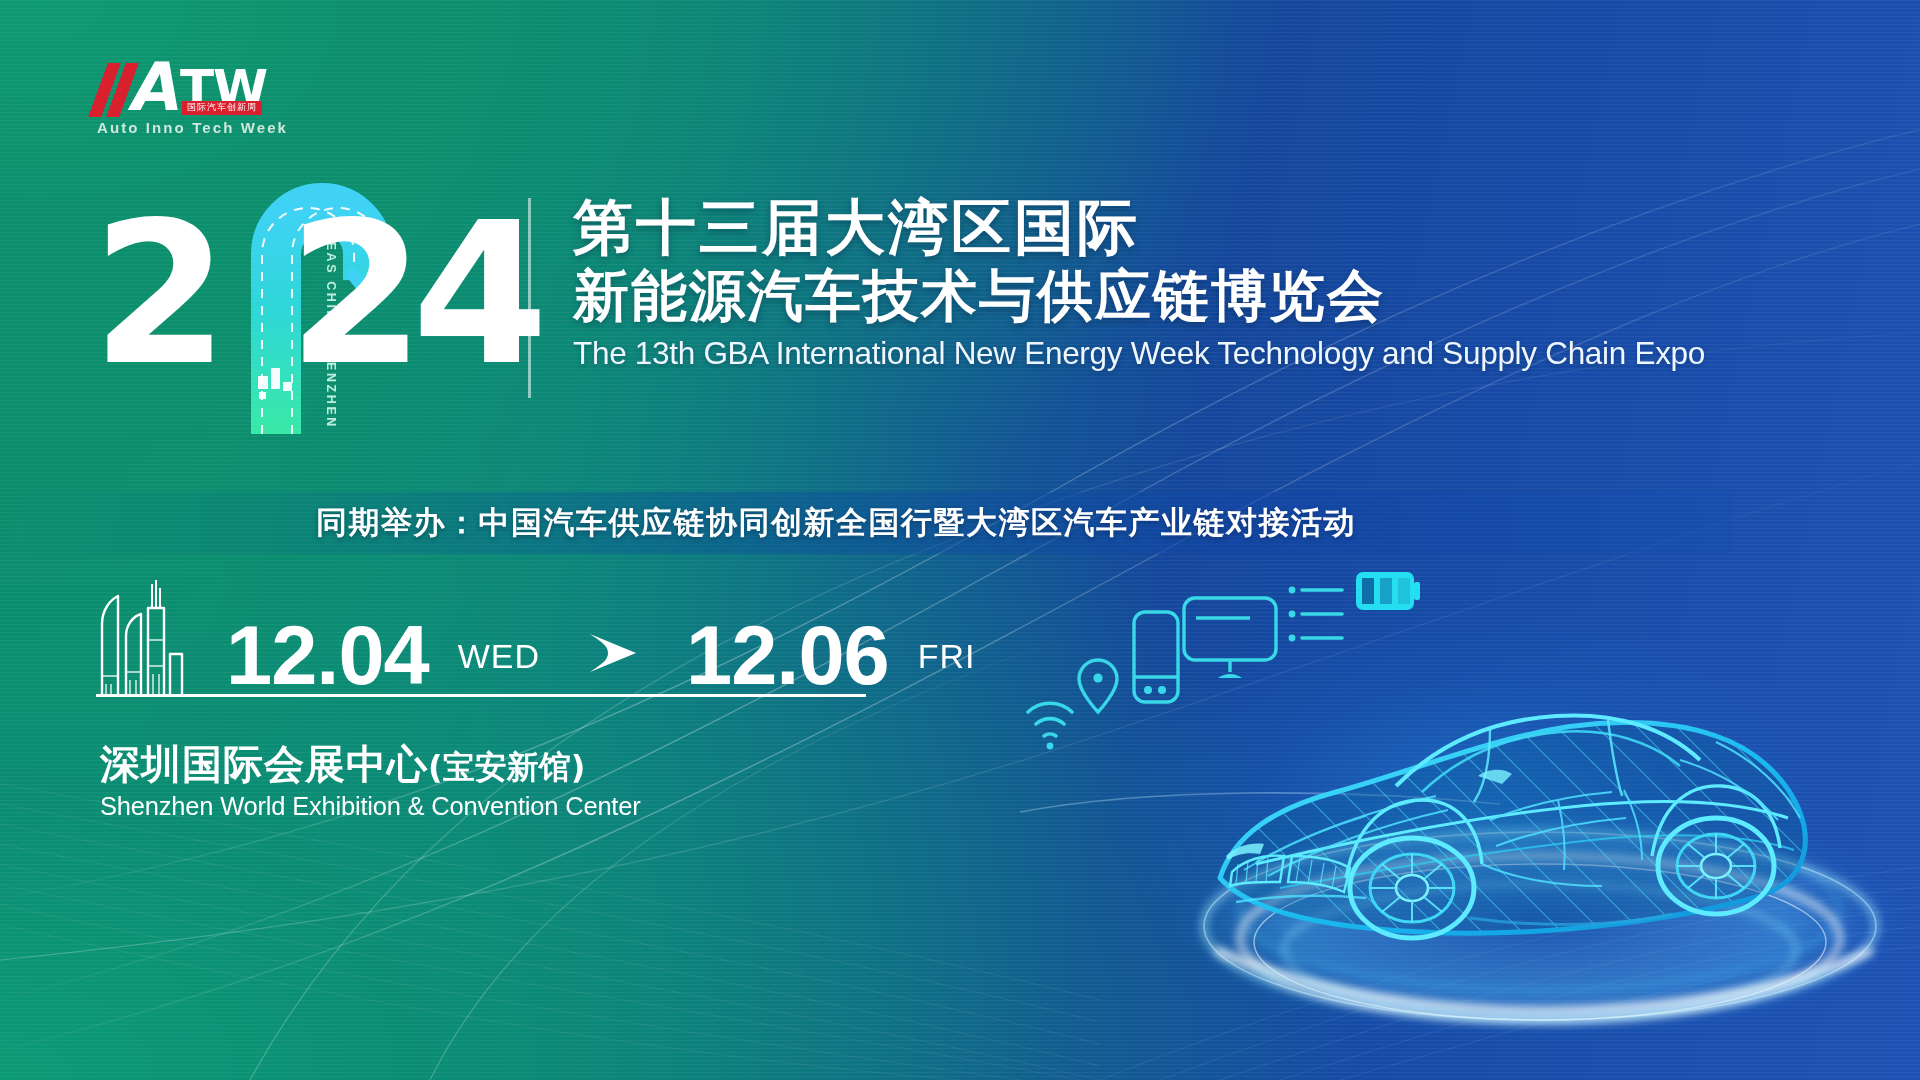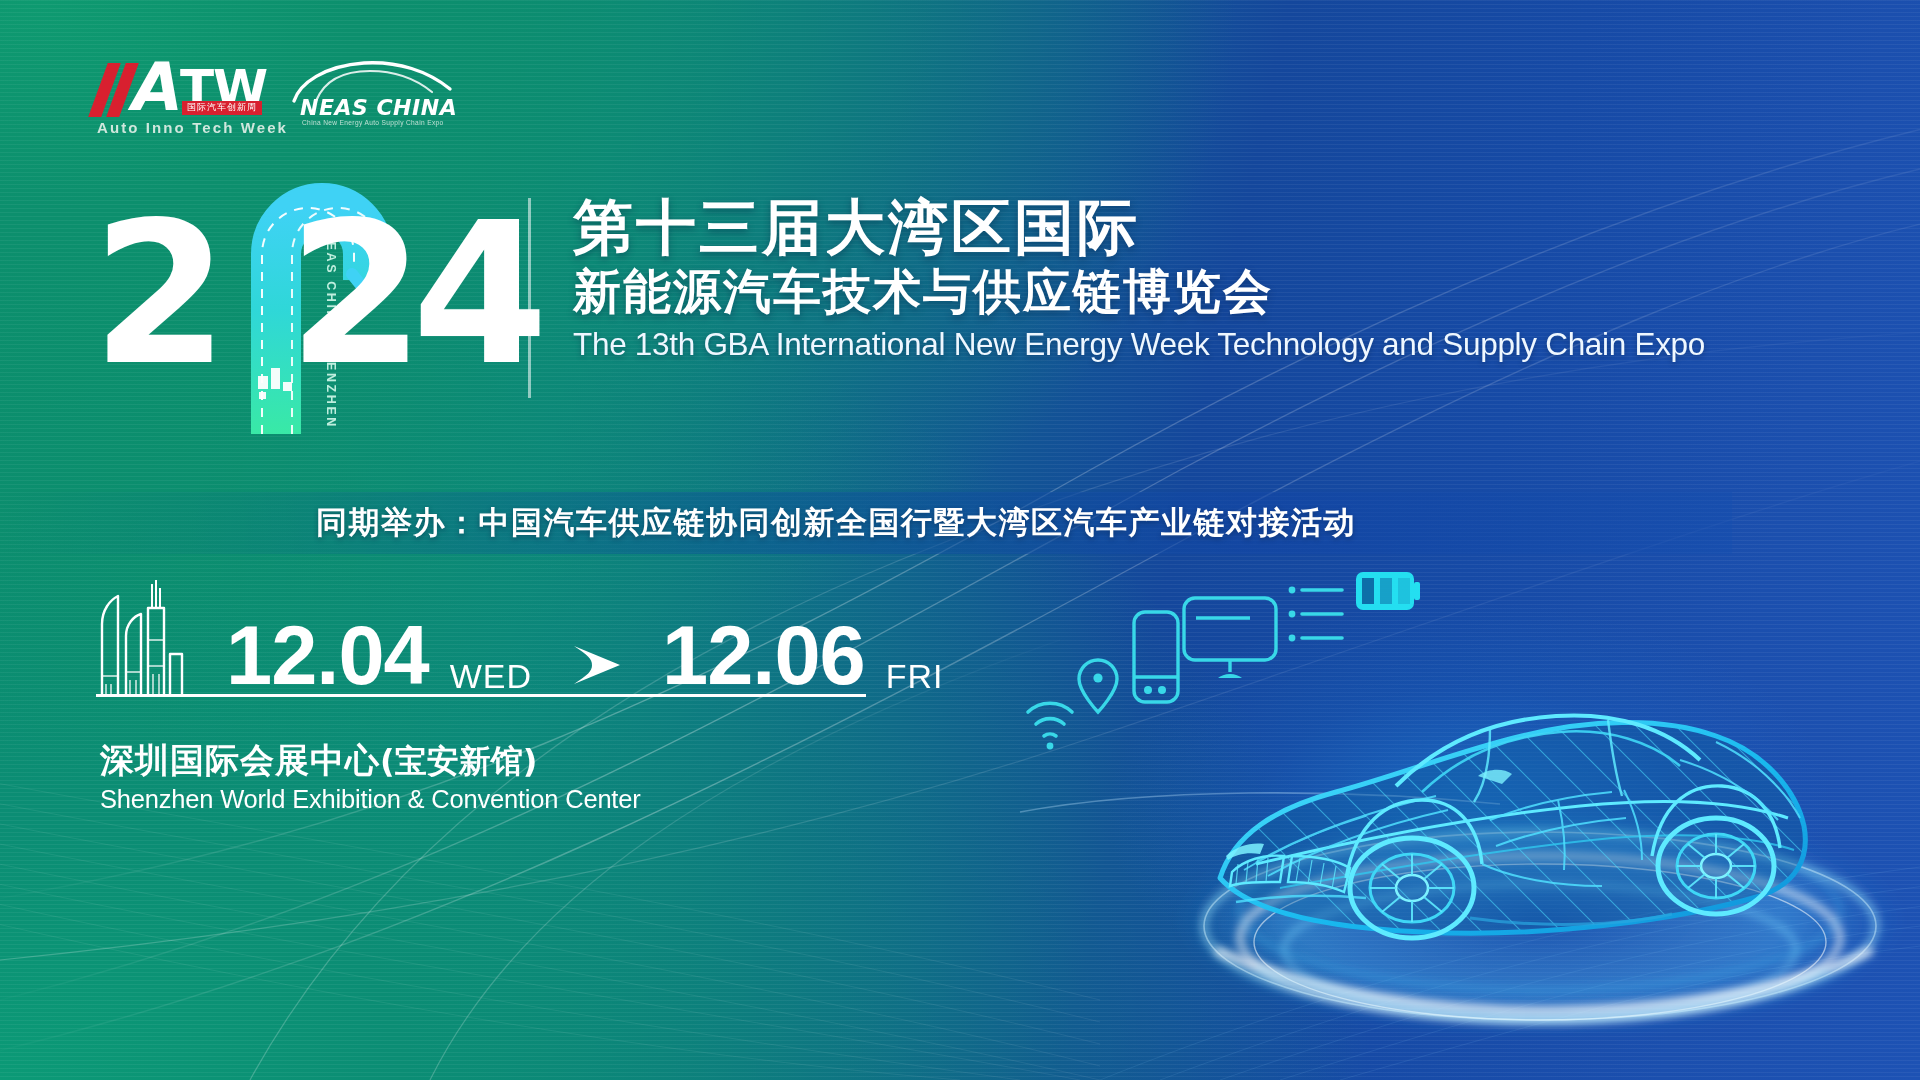--- a/index.html
+++ b/index.html
@@ -92,21 +92,21 @@
   
   .rule{ position:absolute; left:528px; top:198px; width:3px; height:200px; background:rgba(255,255,255,.55); }
 
   .title{ position:absolute; left:573px; top:196px; }
   .title .cn1,.title .cn2{
     color:#fff; font-weight:700; line-height:1.06; white-space:nowrap;
     font-family:"DejaVu Sans","Liberation Sans",sans-serif;
     text-shadow:0 3px 7px rgba(0,30,60,.38);
   }
   .title .cn1{ font-size:60px; letter-spacing:3px; }
-  .title .cn2{ font-size:48px; letter-spacing:2px; margin-top:6px; }
+  .title .cn2{ font-size:56px; letter-spacing:2px; margin-top:6px; }
   .title .en{
     margin-top:10px; color:#eef7ff; font-size:31.5px; font-weight:400;
     letter-spacing:-.3px; white-space:nowrap;
     font-family:"Liberation Sans",sans-serif;
     text-shadow:0 2px 5px rgba(0,30,60,.35);
   }
 
   
   .subbanner{
     position:absolute; left:0; top:492px; width:1732px; height:62px;
@@ -115,39 +115,39 @@
   }
   .subbanner .txt{
     margin-left:316px; color:#fff; font-size:31px; font-weight:700; letter-spacing:1.5px;
     white-space:nowrap; font-family:"DejaVu Sans","Liberation Sans",sans-serif;
     text-shadow:0 2px 5px rgba(0,25,55,.4);
   }
 
   
   .daterow{ position:absolute; left:96px; top:580px; display:flex; align-items:flex-end; }
   .skyline{ margin-right:22px; }
-  .dates{ display:flex; align-items:flex-end; gap:8px; white-space:nowrap; }
+  .dates{ display:flex; align-items:center; gap:16px; white-space:nowrap; }
   .dates .big{
     color:#fff; font-size:83px; font-weight:700; letter-spacing:-1px; line-height:.95;
     font-family:"Liberation Sans",sans-serif;
   }
   .dates .dow{
     color:#fff; font-size:34px; font-weight:400; letter-spacing:1px; margin-left:13px;
     font-family:"Liberation Sans",sans-serif;
   }
   .dates .arrow{ margin:0 28px 8px 30px; }
   .dateline{ position:absolute; left:96px; top:694px; width:770px; height:3px; background:#fff; }
 
   
   .venue{ position:absolute; left:100px; top:742px; }
   .venue .vcn{
     color:#fff; font-weight:700; white-space:nowrap; line-height:1.1;
     font-family:"DejaVu Sans","Liberation Sans",sans-serif;
   }
-  .venue .vcn .main{ font-size:34px; letter-spacing:1px;text-align:right; }
+  .venue .vcn .main{ font-size:40px; letter-spacing:1px;text-align:right; }
   .venue .vcn .paren{ font-size:32px; letter-spacing:0px; }
   .venue .ven{
     margin-top:6px; color:#fff; font-size:25.5px; font-weight:400; letter-spacing:-.2px;
     white-space:nowrap; font-family:"Liberation Sans",sans-serif;
   }
 
   
   .techicons{ position:absolute; left:1000px; top:560px; width:520px; height:260px; }
 
   
@@ -209,28 +209,20 @@
 
     <div class="atw">
       <div class="slash1"></div>
       <div class="slash2"></div>
       <div class="aglyph">A</div>
       <div class="tw">TW</div>
       <div class="cnbadge">国际汽车创新周</div>
       <div class="tagline">Auto Inno Tech Week</div>
     </div>
 
-    <div class="neas">
-      <svg class="carsil" width="168" height="46" viewBox="0 0 168 46">
-        <path d="M4,42 C10,24 34,7 74,4 C108,2 138,12 160,30" fill="none" stroke="#ffffff" stroke-width="3.4" stroke-linecap="round"></path>
-        <path d="M26,42 C34,22 52,12 80,12 C104,12 126,20 142,33" fill="none" stroke="#ffffff" stroke-width="2.2" stroke-linecap="round" opacity=".85"></path>
-      </svg>
-      <div class="ntext">NEAS CHINA</div>
-      <div class="nsub">China New Energy Auto Supply Chain Expo</div>
-    </div>
   </div>
 
   <div class="year">
     <div class="d d2a">2</div>
 
     <svg class="loop" width="190" height="280" viewBox="0 0 190 280">
       <defs>
         <linearGradient id="roadg" x1="0" y1="0" x2="0" y2="1">
           <stop offset="0%" stop-color="#3fd2f5"></stop>
           <stop offset="45%" stop-color="#2fd7d8"></stop>

